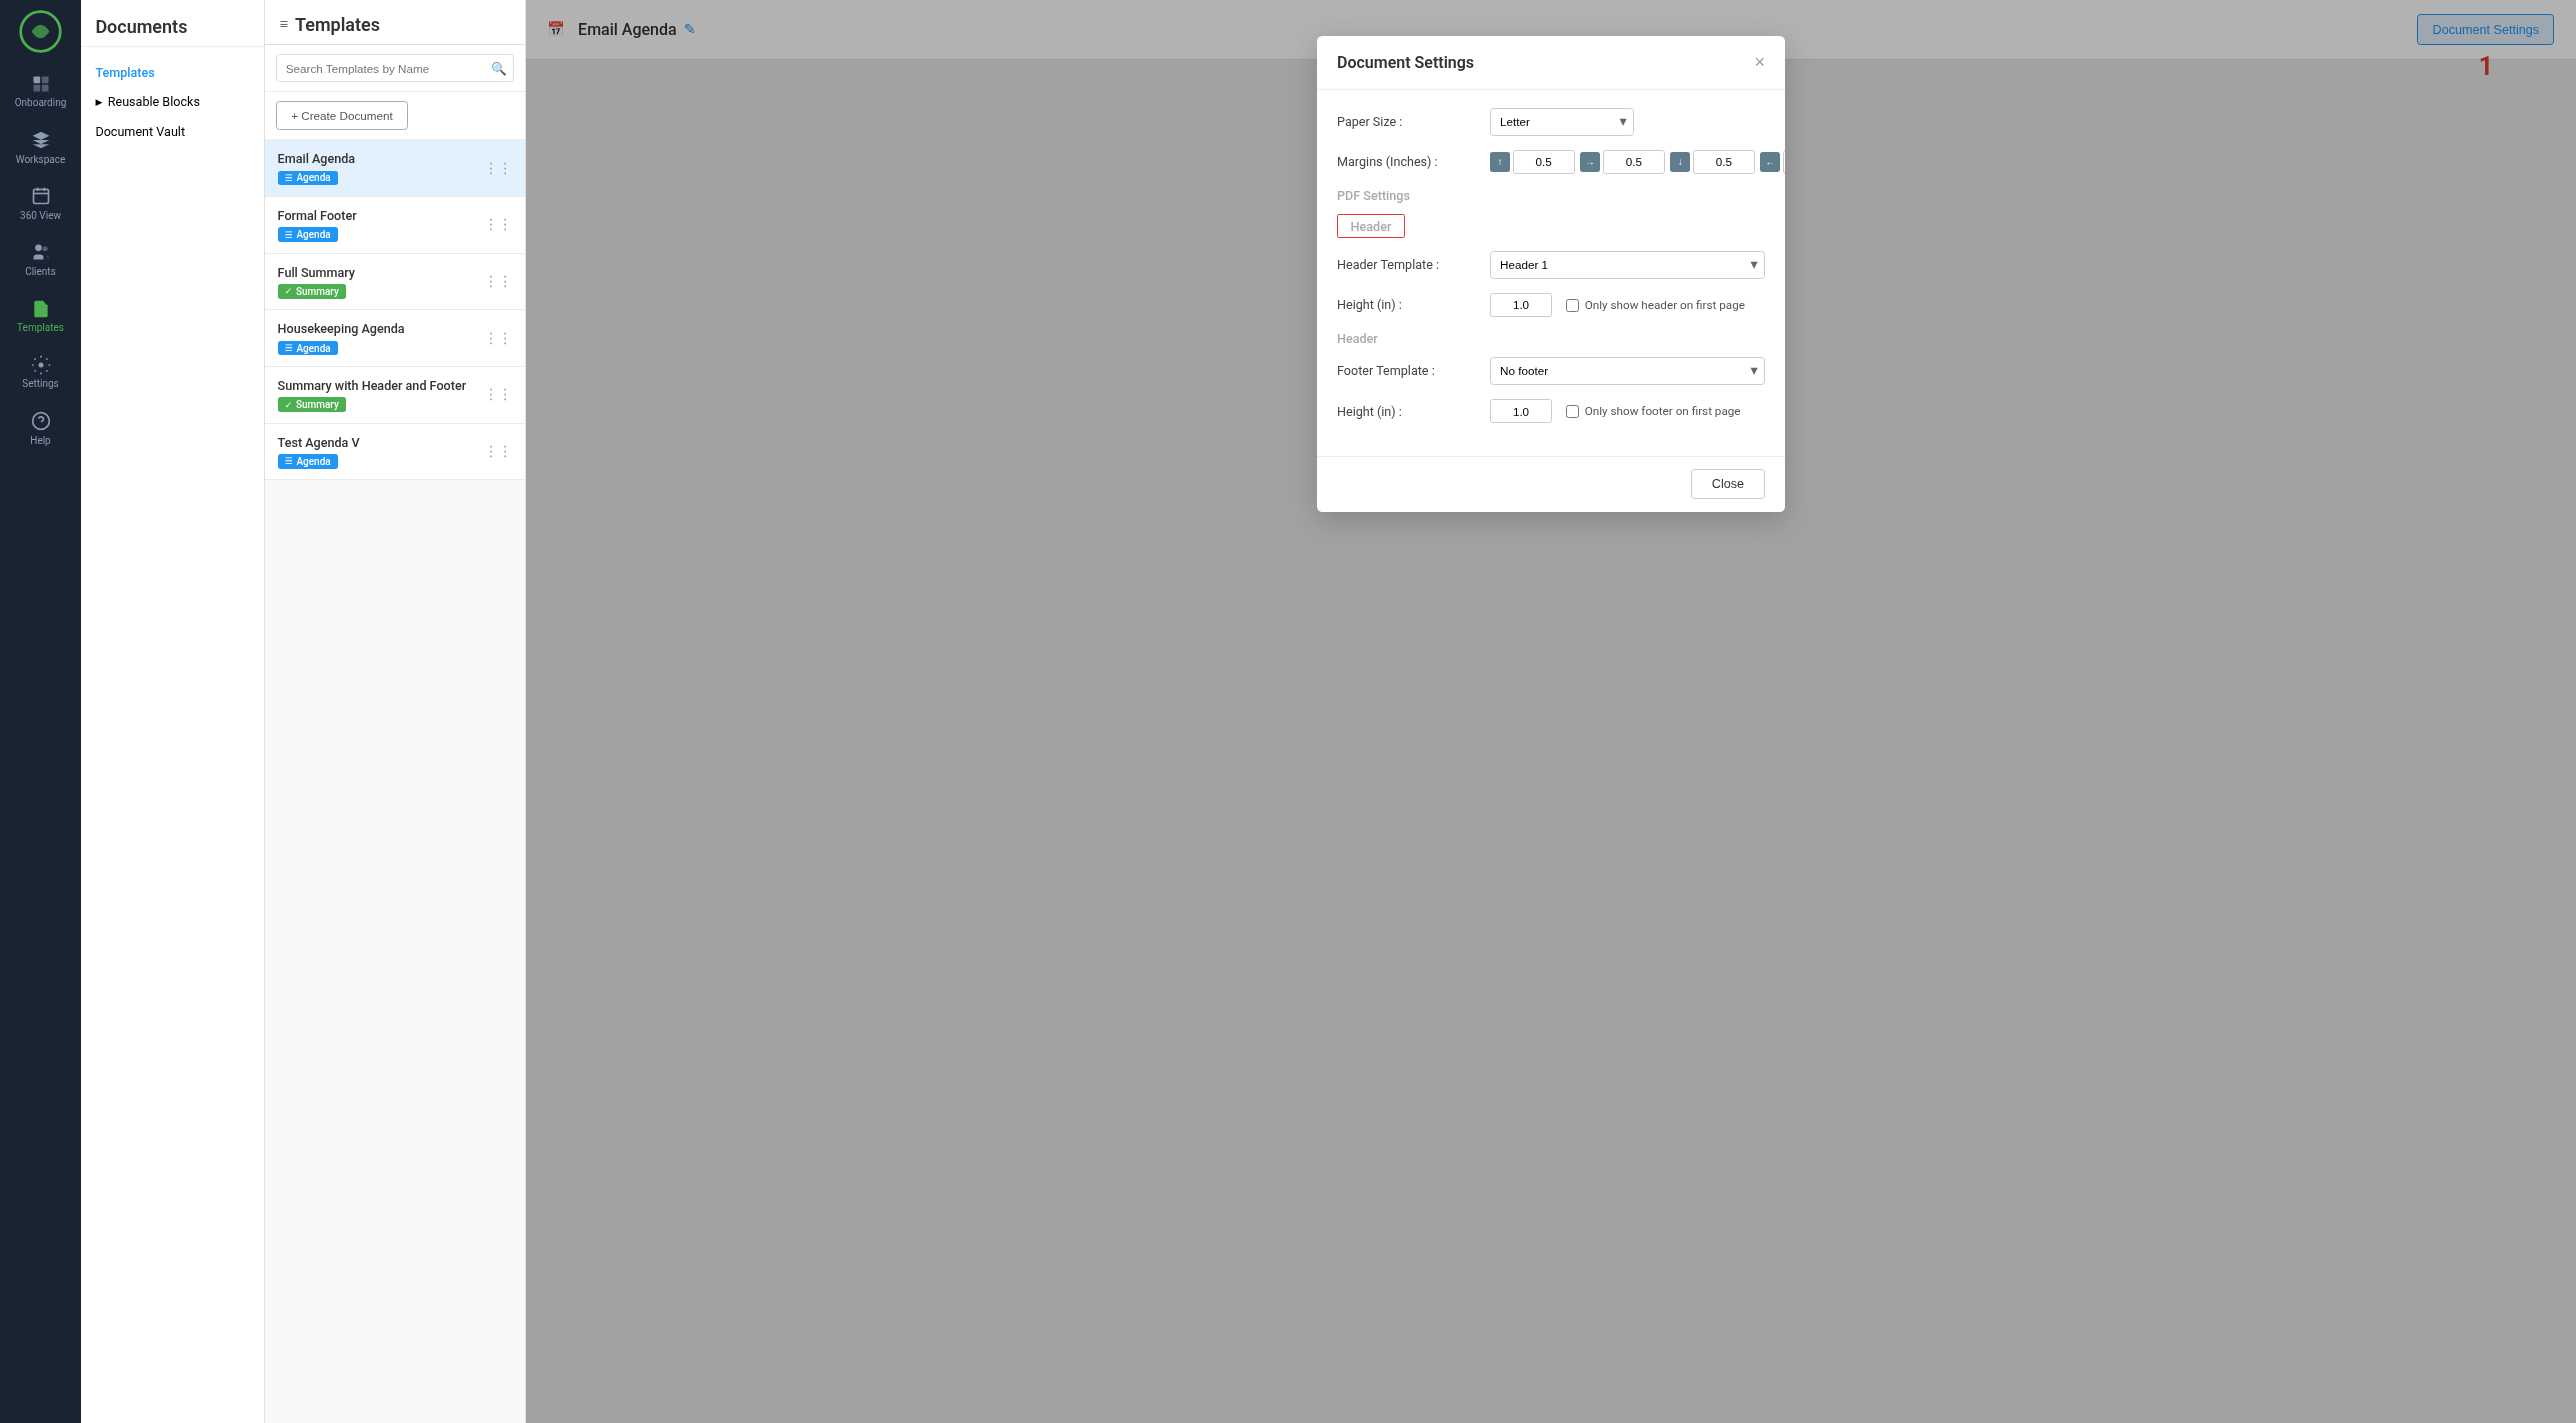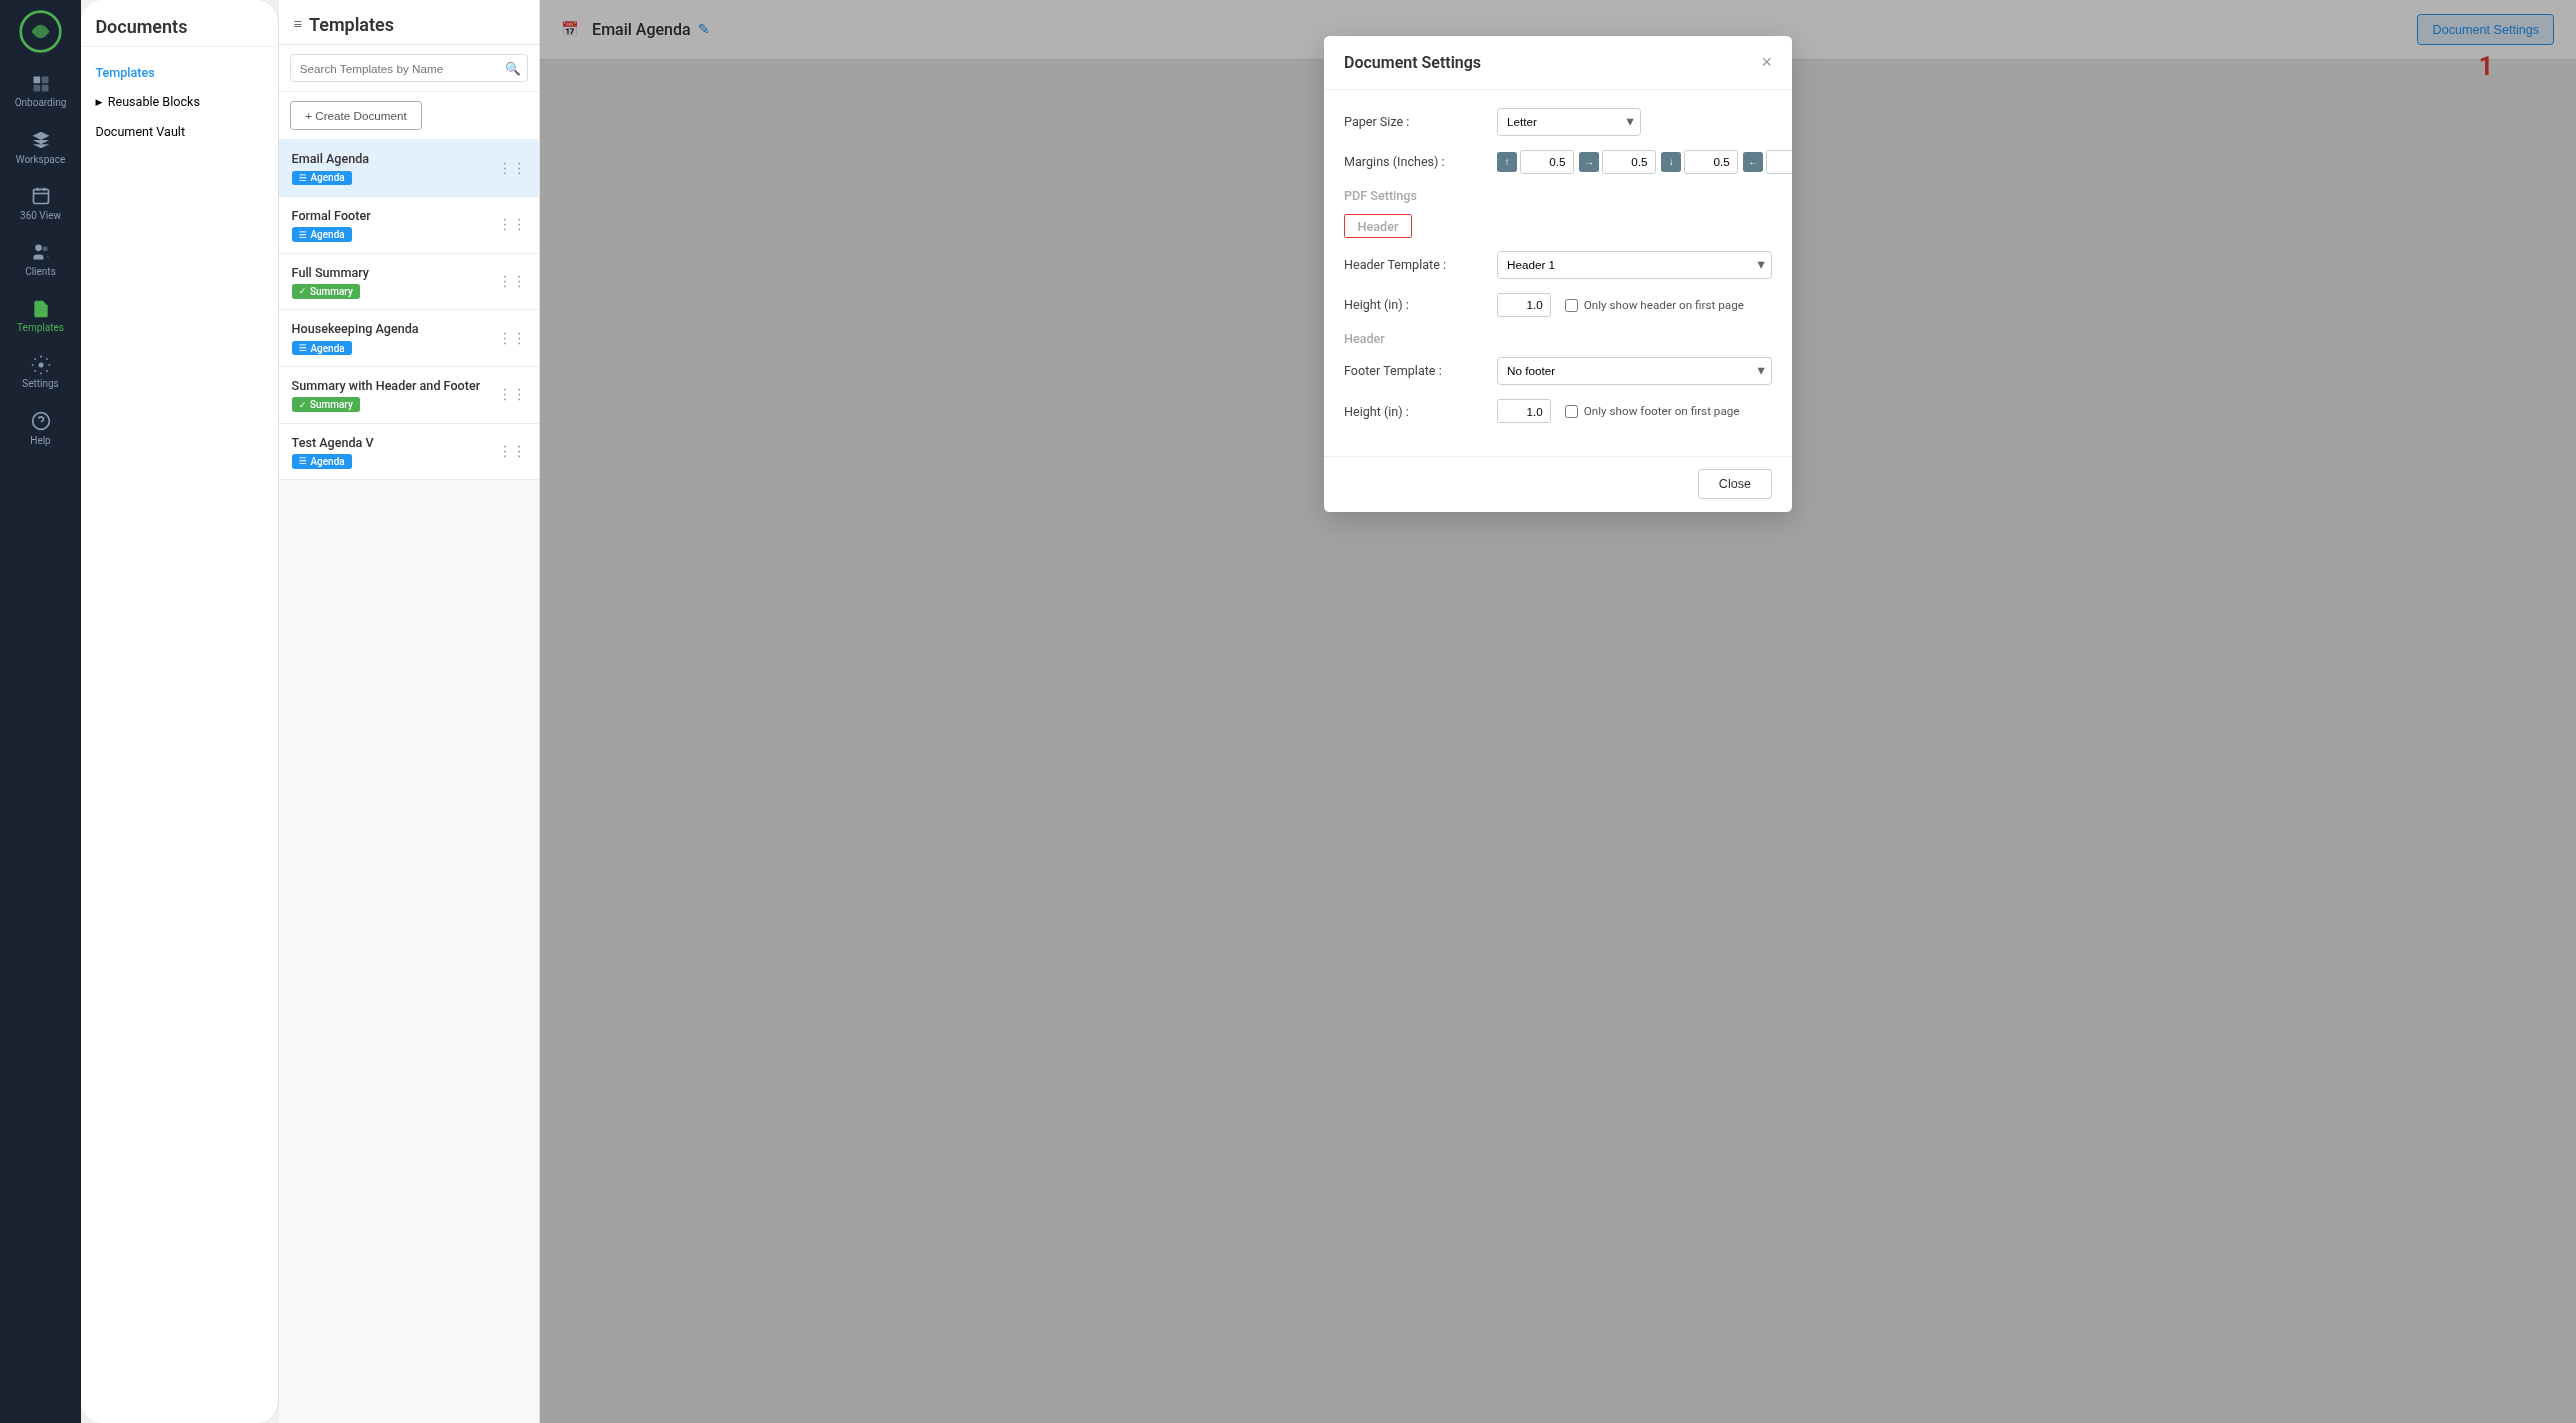--- a/index.html
+++ b/index.html
@@ -22,27 +22,26 @@
     .nav-item {
       display: flex; flex-direction: column; align-items: center;
       color: #8a9bb0; font-size: 10px; padding: 10.8px 4.5px;
       cursor: pointer; width: 100%; text-align: center;
     }
     .nav-item.active { color: #4caf50; }
     .nav-item svg { margin-bottom: 3.6px; }
 
     
     .sidebar {
-      width: 198px;
+      width: 184px;
       background: #fff;
       border-right: 0.9px solid #e0e0e0;
       display: flex;
       flex-direction: column;
       flex-shrink: 0;
-      border-radius: 22px;
     }
     .sidebar-header {
       padding: 16px 14.4px 9px;
       font-size: 18px;
       font-weight: 600;
       color: #333;
       border-bottom: 0.9px solid #eee;
     }
     .sidebar-nav {
       padding: 10.8px 0;
@@ -223,22 +222,22 @@
       background: #607d8b;
       border-radius: 2.7px;
       display: flex; align-items: center; justify-content: center;
       color: #fff; font-size: 10px;
     }
     .margin-input {
       border: 0.9px solid #ccc;
       border-radius: 2.7px;
       padding: 4.5px 7.2px;
       font-size: 11.7px;
-      width: 54px;
-      text-align: right;
+      width: 62px;
+      text-align: center;
     }
 
     .section-title {
       font-size: 12.6px; color: #aaa; font-weight: 500;
       margin: 14.4px 0 10.8px;
     }
 
     .full-select-wrapper {
       position: relative; display: flex; align-items: center;
     }

